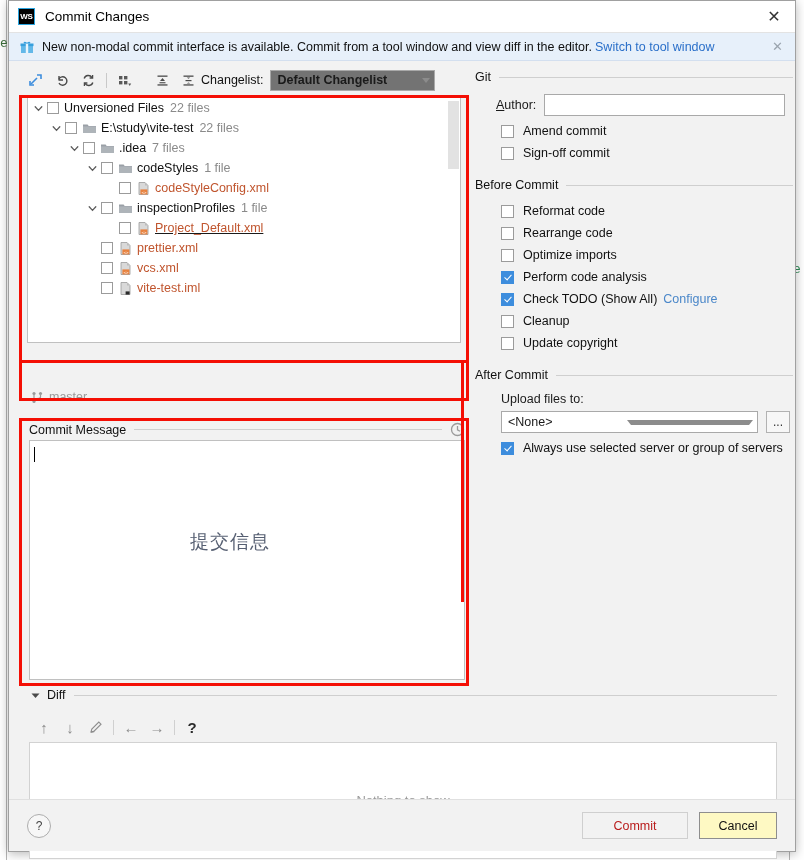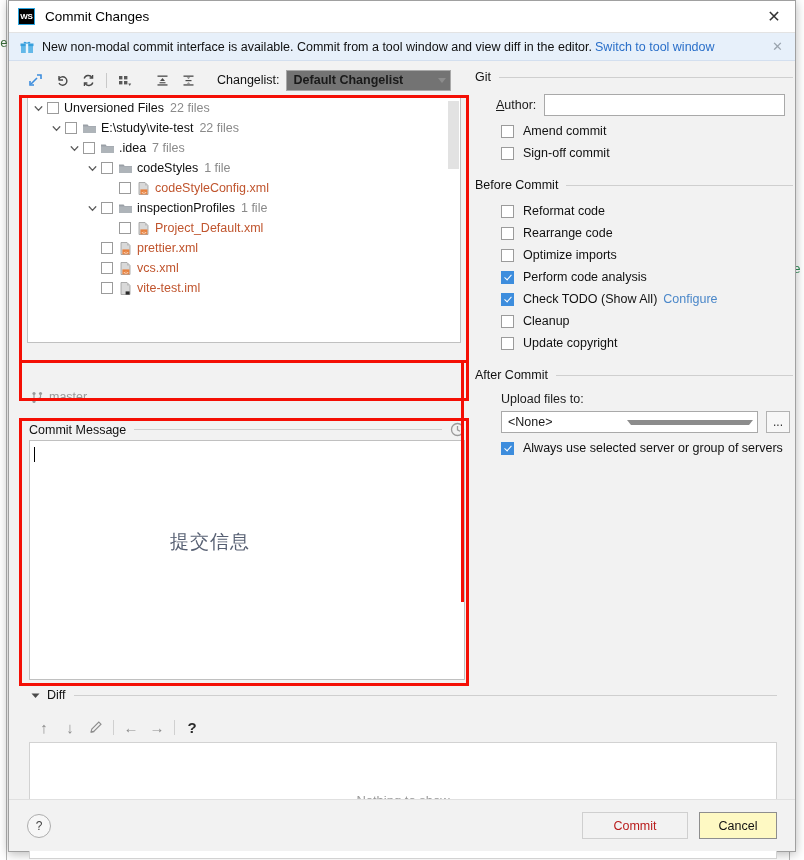--- a/index.html
+++ b/index.html
@@ -51,21 +51,21 @@
   #content{position:absolute;left:0;top:61px;right:0;bottom:0;}
 
   
   #tree-toolbar{
     position:absolute;left:14px;top:6px;width:440px;height:24px;
     display:flex;align-items:center;gap:0px;
   }
   .tb{width:26px;height:22px;display:flex;align-items:center;justify-content:center;cursor:pointer;}
   .tb svg{display:block;}
   .tb-sep{width:1px;height:15px;background:#c9c9c9;margin:0 5px;}
-  #changelist-label{margin-left:16px;font-size:12.5px;color:#111;}
+  #changelist-label{margin-left:0;font-size:12.5px;color:#111;}
   #changelist-combo{
     margin-left:6px;width:165px;height:21px;background:#737373;border:1px solid #a9a9a9;
     display:flex;align-items:center;padding:0 4px 0 7px;box-sizing:border-box;
     font-weight:bold;font-size:12.5px;cursor:pointer;
   }
   #changelist-combo .cl-val{flex:1;overflow:hidden;white-space:nowrap;}
   .caret{width:0;height:0;border-left:4px solid transparent;border-right:4px solid transparent;
          border-top:5px solid #8c8c8c;}
 
   
@@ -93,21 +93,21 @@
   #cm-header{position:absolute;left:20px;top:360px;width:436px;display:flex;align-items:center;}
   #cm-title{font-size:12.5px;color:#111;white-space:nowrap;}
   #cm-line{flex:1;height:1px;background:#cfcfcf;margin:0 8px;}
   #cm-clock{width:15px;height:15px;flex:0 0 auto;cursor:pointer;}
   #cm-box{
     position:absolute;left:20px;top:378px;width:436px;height:240px;
     background:#fff;border:1px solid #c0c0c0;box-sizing:border-box;
   }
   #cm-caret{position:absolute;left:4px;top:6px;width:1px;height:15px;background:#000;}
   #cm-placeholder{
-    position:absolute;left:140px;top:88px;font-size:19px;color:#565f72;
+    position:absolute;left:160px;top:88px;font-size:19px;color:#565f72;
     font-family:"DejaVu Sans", sans-serif;letter-spacing:1px;
   }
 
   
   .redbox{position:absolute;border:3px solid #f40f05;box-sizing:border-box;pointer-events:none;}
 
   
   #opts{position:absolute;left:466px;top:8px;width:318px;}
   .grp{display:flex;align-items:center;margin-bottom:2px;}
   .grp-t{font-size:12.5px;color:#111;white-space:nowrap;}
@@ -335,21 +335,21 @@
               </svg>
             </span>
             <span class="tcheck"></span>
             <span class="ticon"><svg width="15" height="15" viewBox="0 0 15 15">
                 <path d="M1 3.5h4.6l1.1 1.4H14V12H1z" fill="#9aa0a6"></path>
                 <rect x="1" y="5.4" width="13" height="6.6" fill="#aeb4b9"></rect>
               </svg></span>
             <span class="tname ">inspectionProfiles</span>
             <span class="tcount">1 file</span>
           </div>
-          <div class="trow" style="padding-left: 76px;">
+          <div class="trow" style="padding-left: 76px; text-decoration: underline;">
             <span class="twist"></span>
             <span class="tcheck"></span>
             <span class="ticon"><svg width="15" height="15" viewBox="0 0 15 15">
                 <path d="M3 1.5h6l3 3v9H3z" fill="#d9d9d9" stroke="#9a9a9a" stroke-width=".8"></path>
                 <path d="M9 1.5v3h3" fill="#bdbdbd"></path>
                 <rect x="4.4" y="8.4" width="7" height="5" fill="#e8823f"></rect>
                 <text x="7.9" y="12.6" font-size="4.2" fill="#ffffff" text-anchor="middle" font-family="monospace">&lt;&gt;</text>
               </svg></span>
             <span class="tname file">Project_Default.xml</span>
           </div>

